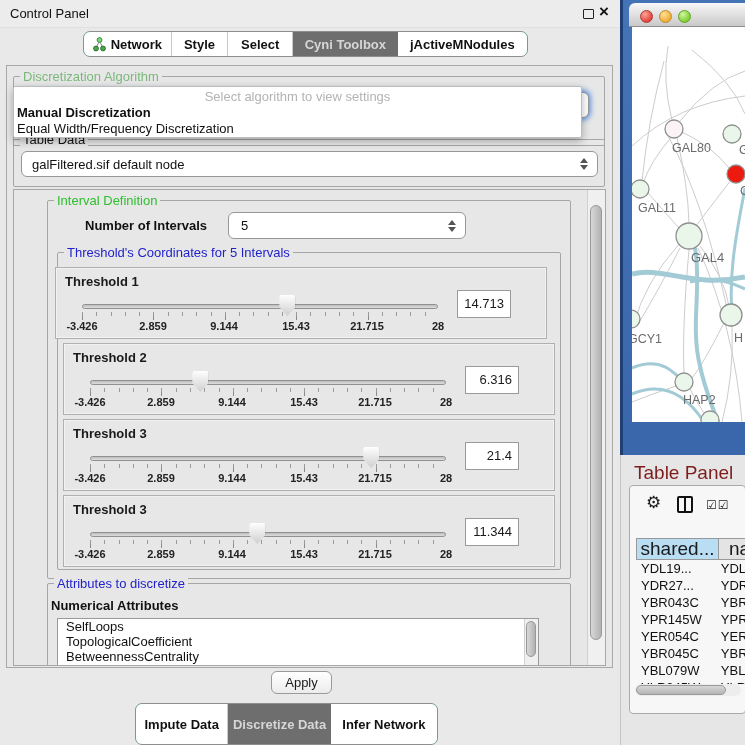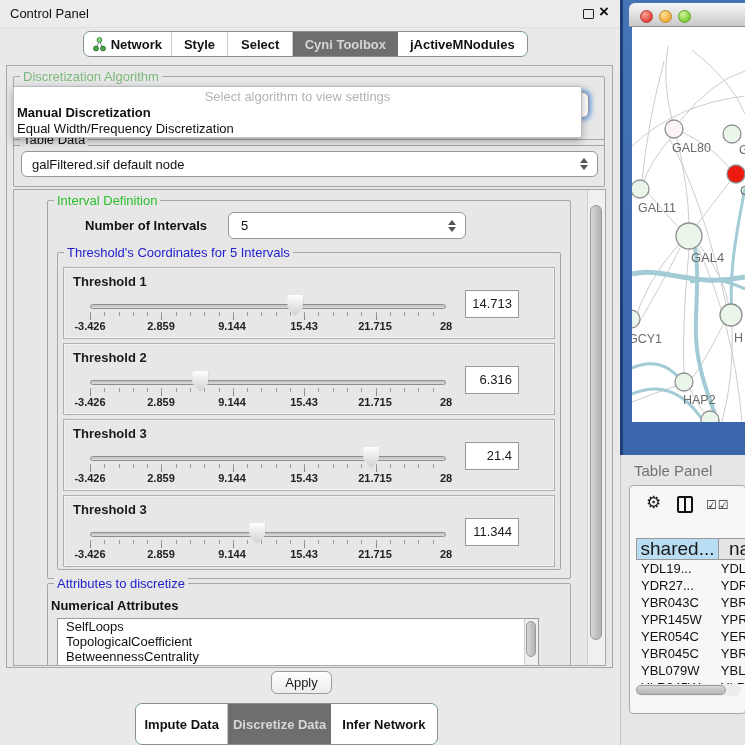--- a/index.html
+++ b/index.html
@@ -42,21 +42,21 @@
   .valbox{position:absolute;left:401px;top:22px;width:54px;height:28px;background:#fff;border:1px solid #9a9a9a;box-sizing:border-box;font-size:13px;text-align:right;line-height:26px;padding-right:6px;}
   .listbox{position:absolute;left:56px;top:618px;width:482px;height:48px;background:#fff;border:1px solid #9a9a9a;box-sizing:border-box;overflow:hidden;}
   .listbox .li{font-size:13px;line-height:15px;padding-left:8px;color:#111;white-space:nowrap;}
   .btn{position:absolute;background:linear-gradient(180deg,#ffffff,#ececec);border:1px solid #9a9a9a;border-radius:6px;font-size:13px;display:flex;align-items:center;justify-content:center;box-sizing:border-box;}
   
   .blueframe{left:620px;top:0;width:125px;height:455px;background:linear-gradient(180deg,#4574b6,#3a66ab);border-left:3px solid #1e4076;box-sizing:border-box;}
   .macbar{position:absolute;left:629px;top:3px;width:116px;height:23px;background:linear-gradient(180deg,#f8f8f8,#c9c9c9);border-bottom:1px solid #8e8e8e;border-radius:6px 0 0 0;z-index:3;}
   .light{position:absolute;top:7px;width:13px;height:13px;border-radius:50%;box-sizing:border-box;}
   .canvas{position:absolute;left:632px;top:26px;width:113px;height:396px;background:#fff;overflow:hidden;z-index:2;}
   .tp-region{left:620px;top:455px;width:125px;height:290px;background:#e6e6e6;border-left:1px solid #c4c4c4;box-sizing:border-box;}
-  .tp-title{position:absolute;left:13px;top:7px;font-size:15px;color:#737373;}
+  .tp-title{position:absolute;left:13px;top:7px;font-size:19px;color:#7f1d1d;}
   .tp-panel{position:absolute;left:8px;top:30px;width:117px;height:229px;background:#f7f7f7;border:1px solid #aaaaaa;border-radius:4px;box-sizing:border-box;overflow:hidden;}
   .gear{position:absolute;left:16px;top:8px;font-size:17px;color:#1a1a1a;line-height:17px;}
   .colicon{position:absolute;left:47px;top:10px;width:16px;height:17px;border:2px solid #111;border-radius:2px;box-sizing:border-box;}
   .colicon:before{content:"";position:absolute;left:50%;top:0;width:2px;height:100%;background:#111;transform:translateX(-50%);}
   .checks{position:absolute;left:76px;top:12px;font-size:12px;color:#222;letter-spacing:1px;}
   .thead{position:absolute;left:6px;top:52px;height:22px;display:flex;}
   .th{box-sizing:border-box;border:1px solid #999;font-size:19px;display:flex;align-items:center;}
   .tbody{position:absolute;left:6px;top:74px;width:110px;height:124px;overflow:hidden;}
   .trow{display:flex;height:17px;line-height:17px;font-size:13px;color:#111;}
   .td1{width:83px;padding-left:5px;box-sizing:border-box;white-space:nowrap;overflow:hidden;}
@@ -143,21 +143,21 @@
       <div class="spin">
           <div class="tri-up"></div>
           <div class="tri-dn"></div>
         </div>
     </div>
 
     <div class="group" style="left:43px;top:62px;width:504px;height:318px;">
       <span class="gtitle" style="left:6px;top:-8px;color:#2222cc;">Threshold's Coordinates for 5 Intervals</span>
     </div>
 
-    <div class="thr-panel" style="left:49px;top:77px;">
+    <div class="thr-panel" style="left:41px;top:77px;">
       <div class="thr-title">Threshold 1</div>
       <div class="track"></div>
       <div class="ticks-major"></div>
       <div class="ticks-minor"></div>
       <div class="handle" style="left: 223.412px;"></div>
       <span class="ticklbl" style="left:26px;">-3.426</span>
       <span class="ticklbl" style="left:97px;">2.859</span>
       <span class="ticklbl" style="left:168px;">9.144</span>
       <span class="ticklbl" style="left:240px;">15.43</span>
       <span class="ticklbl" style="left:311px;">21.715</span>

